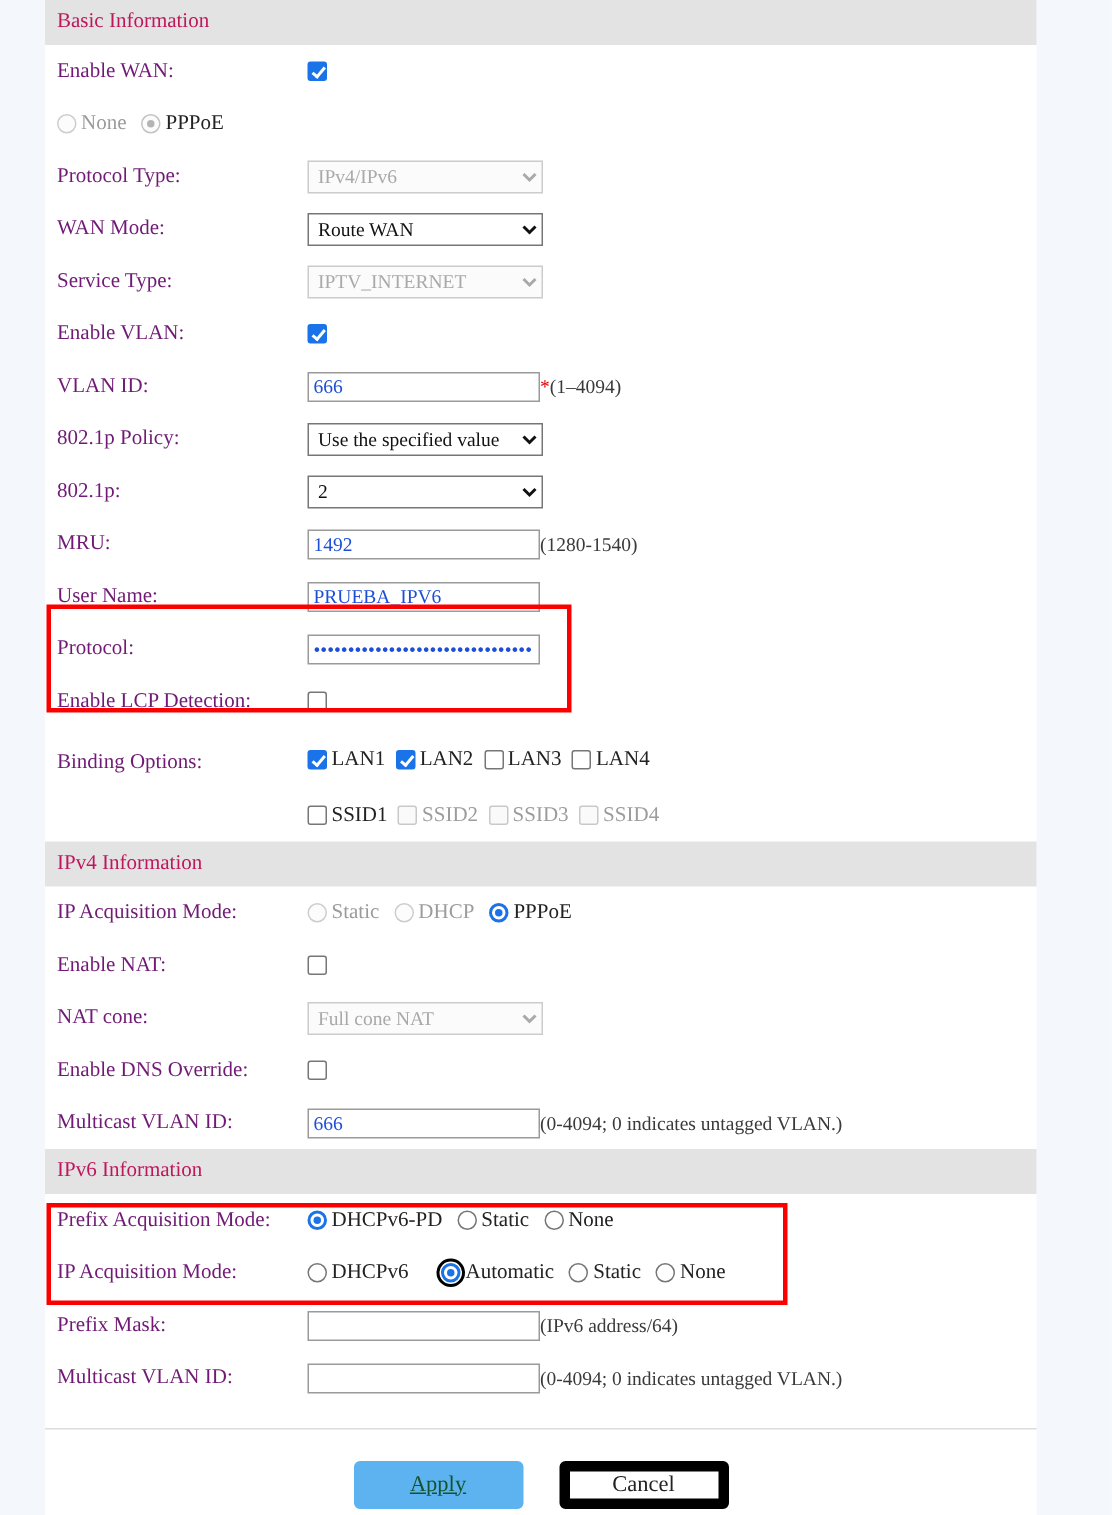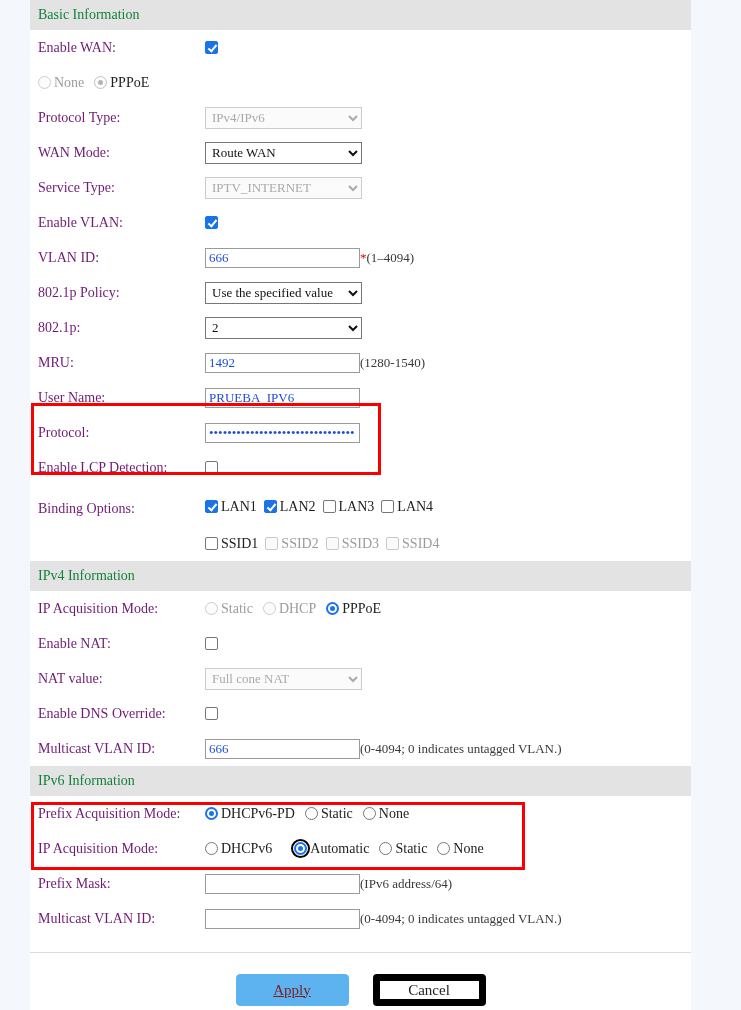--- a/index.html
+++ b/index.html
@@ -17,21 +17,21 @@
   }
   #panel {
     position: absolute;
     left: 30px; top: 0;
     width: 661px;
     height: 1010px;
     background: #ffffff;
   }
   .section-head {
     background: #e3e3e3;
-    color: #15803d;
+    color: #be185d;
     font-size: 14px;
     height: 30px;
     line-height: 30px;
     padding-left: 8px;
   }
   .row {
     display: flex;
     align-items: flex-start;
     min-height: 35px;
     padding-left: 8px;
@@ -175,21 +175,21 @@
     font-family: "Liberation Serif", serif;
     font-size: 15px;
     height: 32px;
     width: 113px;
     border-radius: 4px;
     cursor: pointer;
     display: flex;
     align-items: center;
     justify-content: center;
   }
-  .btn.primary { background: #5cb3f0; color: #7f1d1d; border: 1px solid #5cb3f0; text-decoration: underline; }
+  .btn.primary { background: #5cb3f0; color: #14532d; border: 1px solid #5cb3f0; text-decoration: underline; }
   .btn.secondary { background: #fff; color: #222; border: 7px solid #000000; }
 
   .redbox {
     position: absolute;
     border: 3px solid #fc0000;
     pointer-events: none;
     z-index: 5;
   }
   #redbox-credentials { left: 31px; top: 403px; width: 350px; height: 72px; }
   #redbox-ipv6modes  { left: 31px; top: 802px; width: 494px; height: 68px; }
@@ -377,21 +377,21 @@
     </div>
 
     <div class="row">
       <div class="lbl">Enable NAT:</div>
       <div class="fld">
           <span class="cb"></span>
         </div>
     </div>
 
     <div class="row">
-      <div class="lbl">NAT value:</div>
+      <div class="lbl">NAT cone:</div>
       <div class="fld">
         <select class="sel" disabled="">
           <option>Full cone NAT</option>
         </select>
       </div>
     </div>
 
     <div class="row">
       <div class="lbl">Enable DNS Override:</div>
       <div class="fld">

